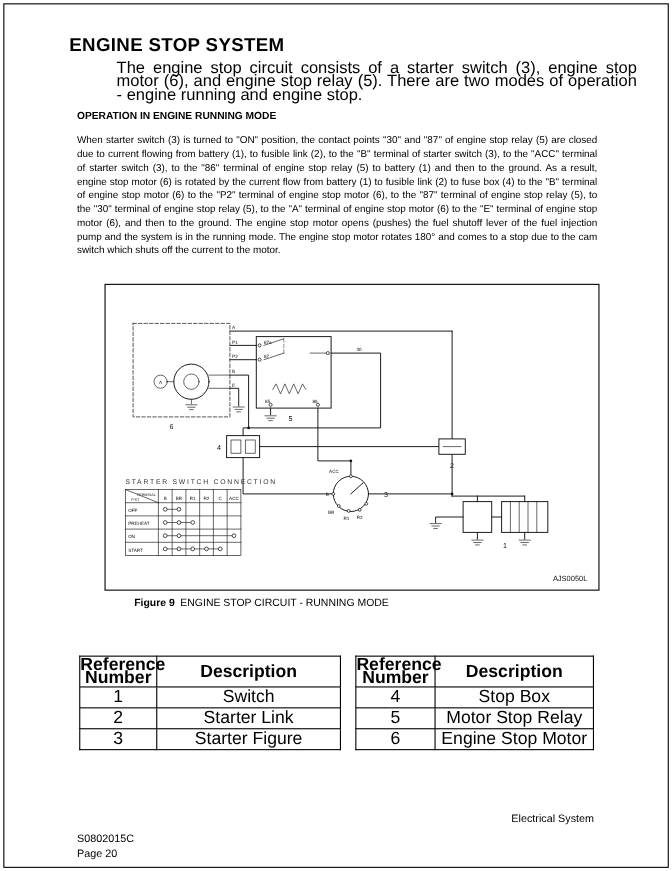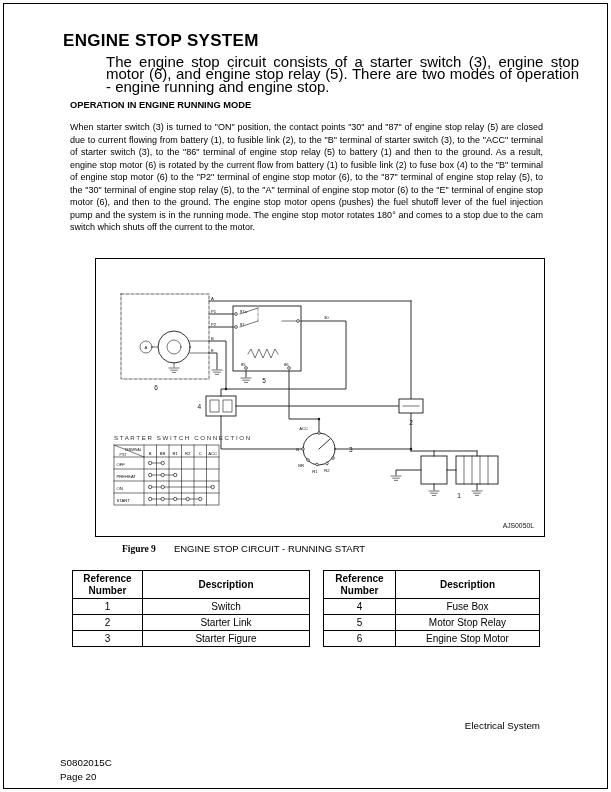--- a/index.html
+++ b/index.html
@@ -14,31 +14,31 @@
   .title { position:absolute; left:63px; top:31px; font-size:17px; font-weight:700; letter-spacing:0.3px; }
   .intro { position:absolute; left:70px; top:56px; width:473px; font-size:15px; line-height:12.4px; text-align:justify;margin-left:36px; }
   .section-heading { position:absolute; left:70px; top:100px; font-size:9.3px; font-weight:700;text-align:center; }
   .body-text { position:absolute; left:70px; top:121px; width:473px; font-size:9px; line-height:12.55px; text-align:justify; }
 
   .figure { position:absolute; left:95px; top:258px; width:450px; height:279px;
     border:1px solid #000; box-sizing:border-box; background:#fff; }
   .figure svg { display:block; width:100%; height:100%; }
 
   .caption { position:absolute; left:122px; top:543px; font-size:9.5px; }
-  .caption .fig-label { font-weight:700; margin-right:18px;font-family:Liberation Serif, serif; }
-
-  table.ref-table { position:absolute; border-collapse:collapse; font-size:10px; table-layout:fixed; }
+  .caption .fig-label { font-weight:700; margin-right:5px; }
+
+  table.ref-table { position:absolute; border-collapse:collapse; font-size:16px; table-layout:fixed;margin-top:26px; }
   .ref-table th, .ref-table td { border:1px solid #000; text-align:center; vertical-align:middle; padding:0; }
   .ref-table th { font-weight:700; height:27px; line-height:12px; }
   .ref-table td { height:15px; }
   .table-left  { left:72px;  top:570px; width:238px; }
   .table-right { left:323px; top:570px; width:217px; }
 
-  .footer-left  { position:absolute; left:60px;  top:756px; font-size:9.8px; line-height:13.5px; }
-  .footer-right { position:absolute; right:71px; top:720px; font-size:9.8px; }
+  .footer-left  { position:absolute; left:70px;  top:756px; font-size:9.8px; line-height:13.5px; }
+  .footer-right { position:absolute; right:71px; top:739px; font-size:9.8px; }
 
   
   .figure svg .w    { stroke:#1a1a1a; stroke-width:0.9; fill:none; stroke-linecap:square; }
   .figure svg .thin { stroke-width:0.6; }
   .figure svg .dash { stroke-dasharray:3 2; stroke:#555; }
   .figure svg text  { fill:#111; font-size:5px; font-family:"Liberation Sans", sans-serif; }
   .figure svg .t4   { font-size:4.2px; }
   .figure svg .t35  { font-size:3.4px; }
   .figure svg .t6   { font-size:6.5px; }
   .figure svg .ttl  { font-size:6.2px; letter-spacing:1.6px; fill:#333; }
@@ -211,21 +211,21 @@
         <circle class="oc" cx="79.2" cy="240" r="1.7"></circle>
         <circle class="oc" cx="91.7" cy="240" r="1.7"></circle>
         <circle class="oc" cx="104.2" cy="240" r="1.7"></circle>
     </g>
 
     <text class="code" x="438" y="269" text-anchor="end">AJS0050L</text>
   </svg>
 </div>
 
 <div class="caption">
-  <span class="fig-label">Figure 9</span><span>ENGINE STOP CIRCUIT - RUNNING START</span>
+  <span class="fig-label">Figure 9</span><span>ENGINE STOP CIRCUIT - RUNNING MODE</span>
 </div>
 
 <table class="ref-table table-left">
   <colgroup>
       <col style="width:70px">
       <col>
     </colgroup>
   <thead>
     <tr>
       <th>Reference Number</th>
@@ -255,21 +255,21 @@
     </colgroup>
   <thead>
     <tr>
       <th>Reference Number</th>
       <th>Description</th>
     </tr>
   </thead>
   <tbody>
     <tr>
       <td>4</td>
-      <td>Fuse Box</td>
+      <td>Stop Box</td>
     </tr>
     <tr>
       <td>5</td>
       <td>Motor Stop Relay</td>
     </tr>
     <tr>
       <td>6</td>
       <td>Engine Stop Motor</td>
     </tr>
   </tbody>

